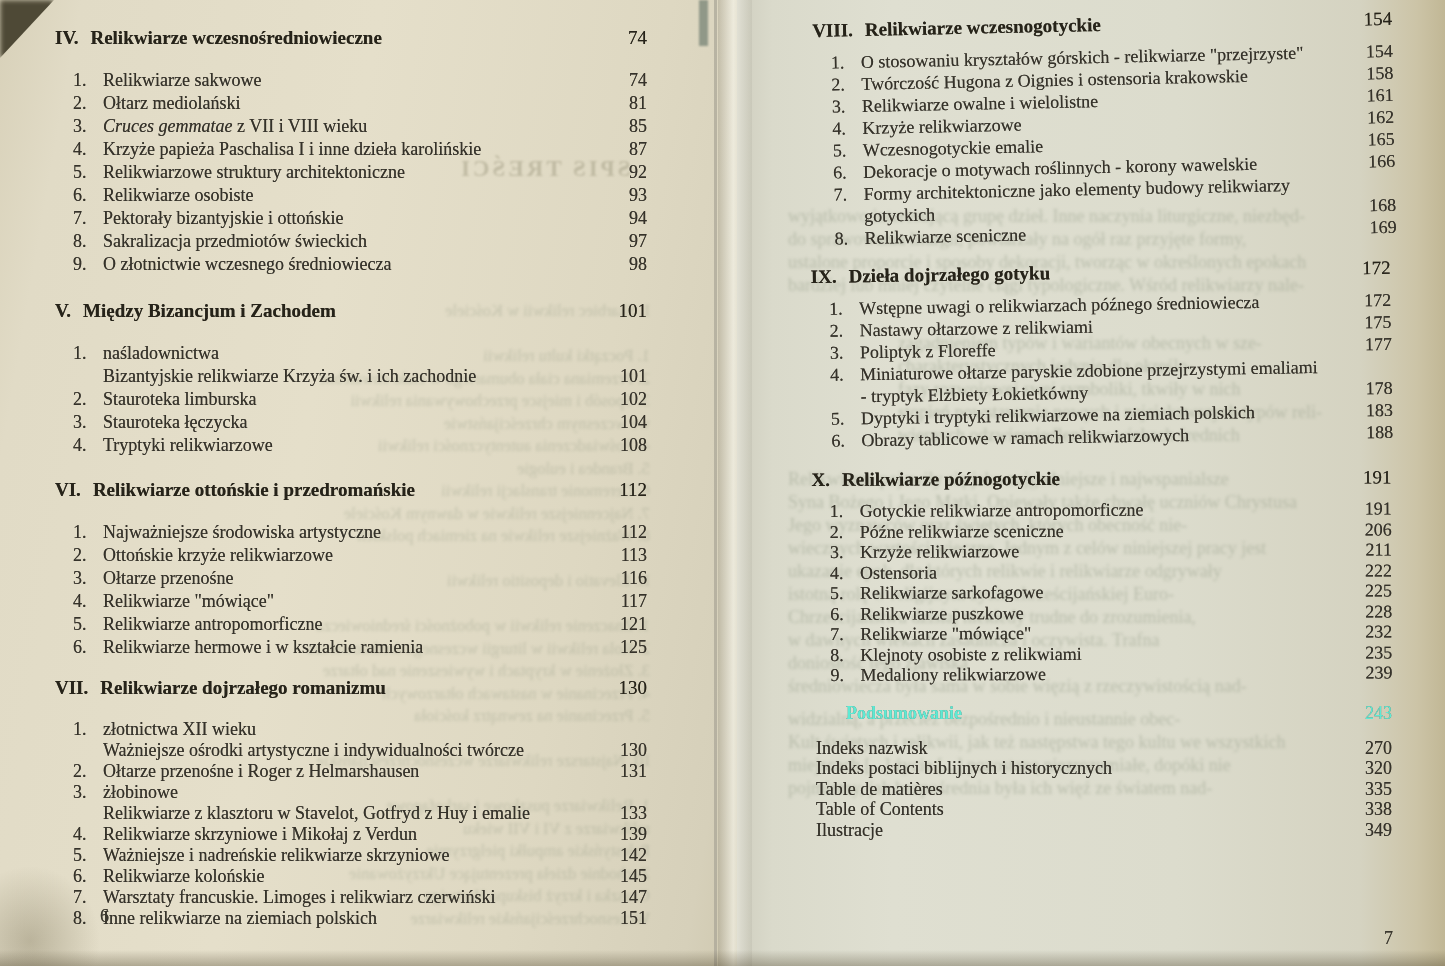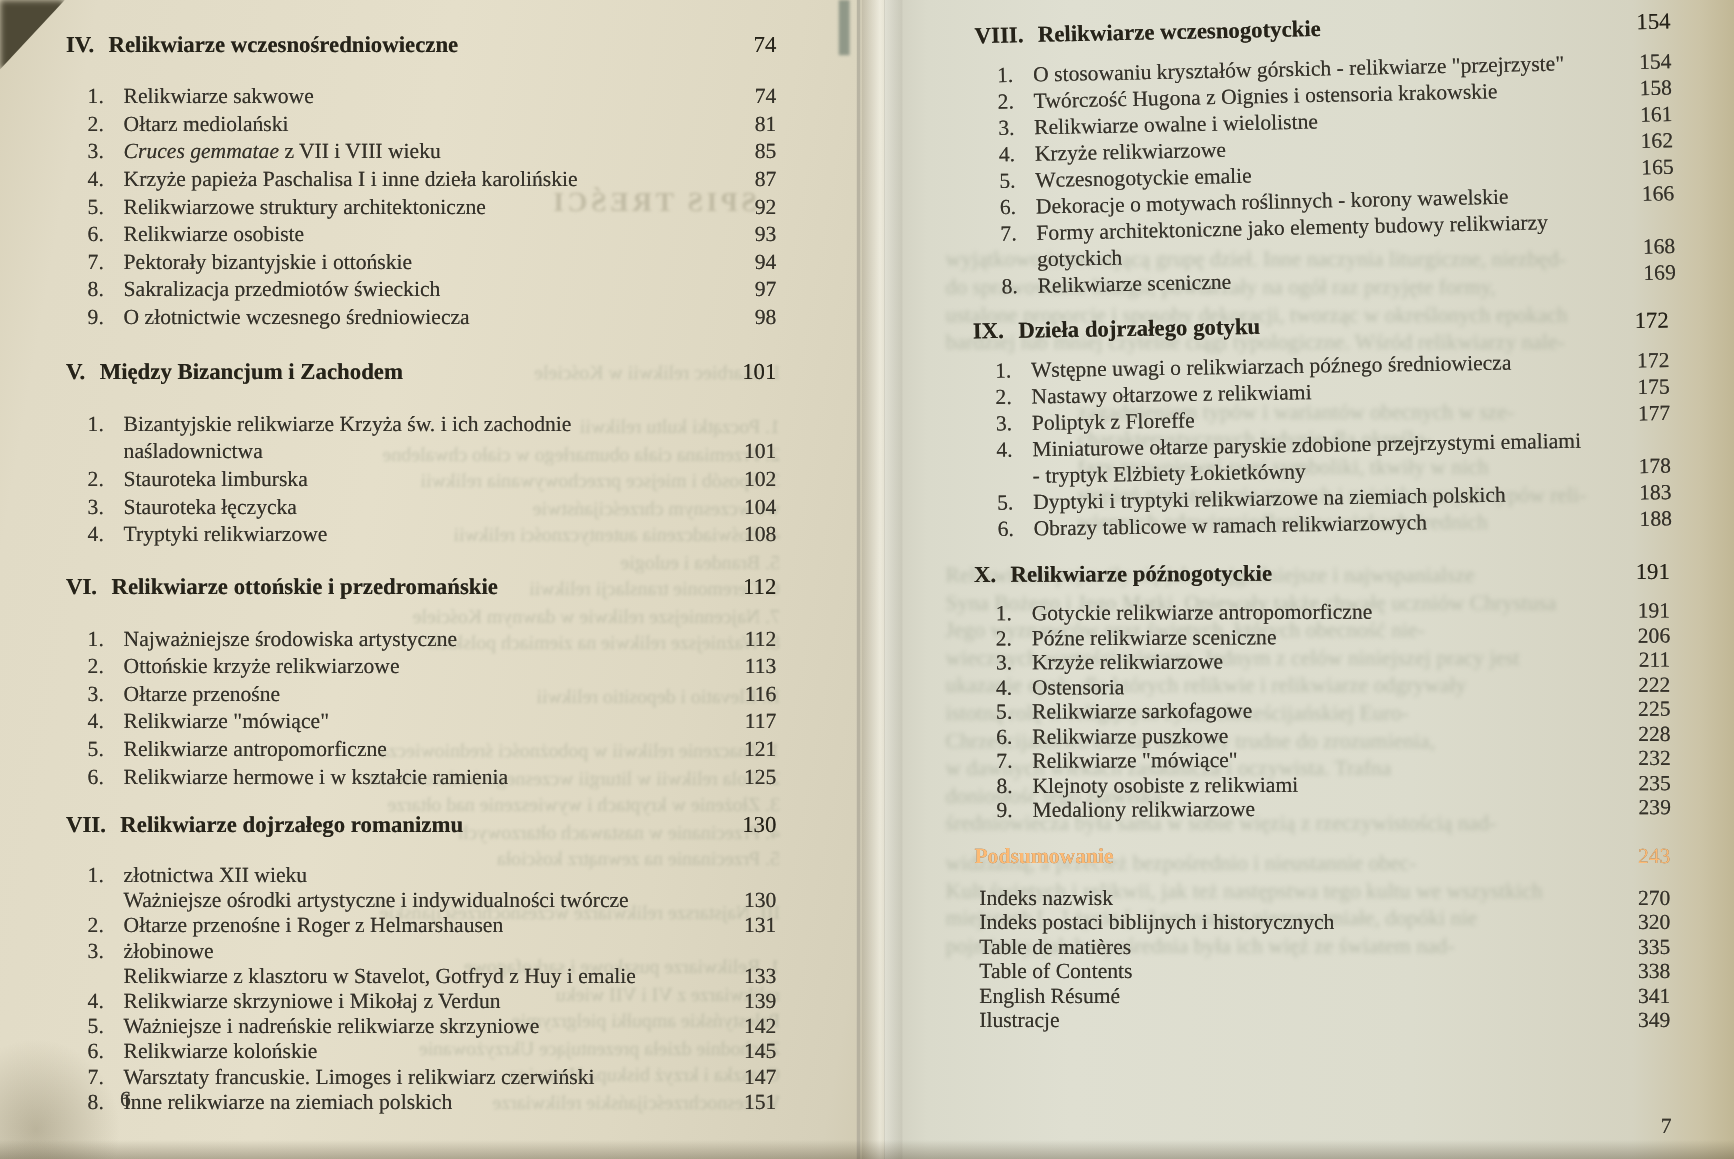--- a/index.html
+++ b/index.html
@@ -57,21 +57,21 @@
   .item .lines{flex:1;padding-right:46px;min-width:0;}
   .page-num{position:absolute;right:0;bottom:0;font-weight:normal;}
   .items{line-height:23px;}
   .lsec-1{margin-top:22px;} .lsec-2{margin-top:20px;} .lsec-3{margin-top:16px;}
   .lsec-3 .items{line-height:21px;}
   .rsec-0{transform:rotate(-1.2deg);transform-origin:0 0;}
   .rsec-1{margin-top:14px;transform:rotate(-0.9deg);transform-origin:0 50%;}
   .rsec-2{margin-top:15px;transform:rotate(-0.25deg);transform-origin:0 50%;}
   .rsec-0 .items,.rsec-1 .items{line-height:22px;}
   .rsec-2 .items{line-height:20.5px;}
-  .summary-entry{margin-top:14px;font-weight:bold;line-height:26px;color:#fdba74;}
+  .summary-entry{margin-top:14px;font-weight:bold;line-height:26px;color:#5eead4;margin-left:34px;}
   .summary-entry .page-num{font-weight:normal;}
   .back-matter{margin-top:12px;line-height:20.5px;}
   .back-matter .entry{padding-left:4px;}
   .back-matter .etitle{padding-right:46px;}
   .folio{position:absolute;z-index:2;font-size:18px;color:#3a372e;text-shadow:0 0 .5px rgba(53,50,42,.7);}
   #folio-left{left:100px;top:906px;}
   #folio-right{left:1384px;top:928px;}
   em{font-style:italic;}
 </style>
 </head>
@@ -225,22 +225,22 @@
       <div class="toc-section lsec-1">
         <div class="entry heading">
           <span class="numeral">V.</span>
           <span class="etitle">Między Bizancjum i Zachodem</span>
           <span class="page-num">101</span>
         </div>
         <div class="items">
           <div class="entry item">
             <span class="enum">1.</span>
             <span class="lines">
+              <div class="line">naśladownictwa</div>
               <div class="line">Bizantyjskie relikwiarze Krzyża św. i ich zachodnie</div>
-              <div class="line">naśladownictwa</div>
             </span>
             <span class="page-num">101</span>
           </div>
           <div class="entry item">
             <span class="enum">2.</span>
             <span class="lines">
               <div class="line">Stauroteka limburska</div>
             </span>
             <span class="page-num">102</span>
           </div>
@@ -569,21 +569,20 @@
             <span class="page-num">239</span>
           </div>
         </div>
       </div>
       <div class="entry summary-entry"><span class="etitle">Podsumowanie</span><span class="page-num">243</span></div>
       <div class="back-matter">
         <div class="entry"><span class="etitle">Indeks nazwisk</span><span class="page-num">270</span></div>
         <div class="entry"><span class="etitle">Indeks postaci biblijnych i historycznych</span><span class="page-num">320</span></div>
         <div class="entry"><span class="etitle">Table de matières</span><span class="page-num">335</span></div>
         <div class="entry"><span class="etitle">Table of Contents</span><span class="page-num">338</span></div>
-        <div class="entry"><span class="etitle">English Résumé</span><span class="page-num">341</span></div>
         <div class="entry"><span class="etitle">Ilustracje</span><span class="page-num">349</span></div>
       </div>
     </div>
 
   <div id="folio-left" class="folio">6</div>
   <div id="folio-right" class="folio">7</div>
 
   <div id="bottom-shadow"></div>
 </div>
 

